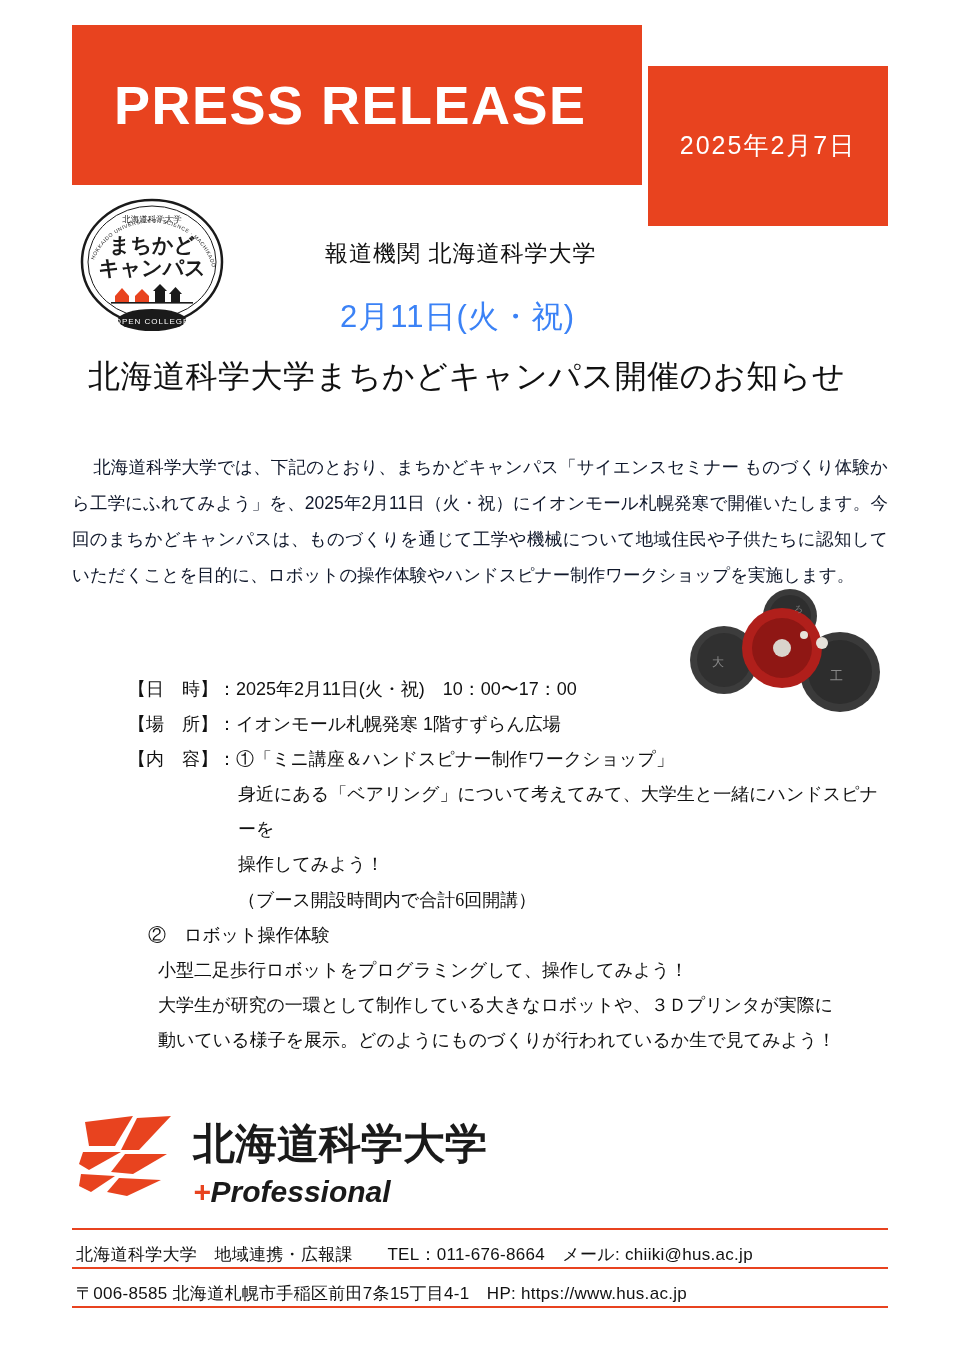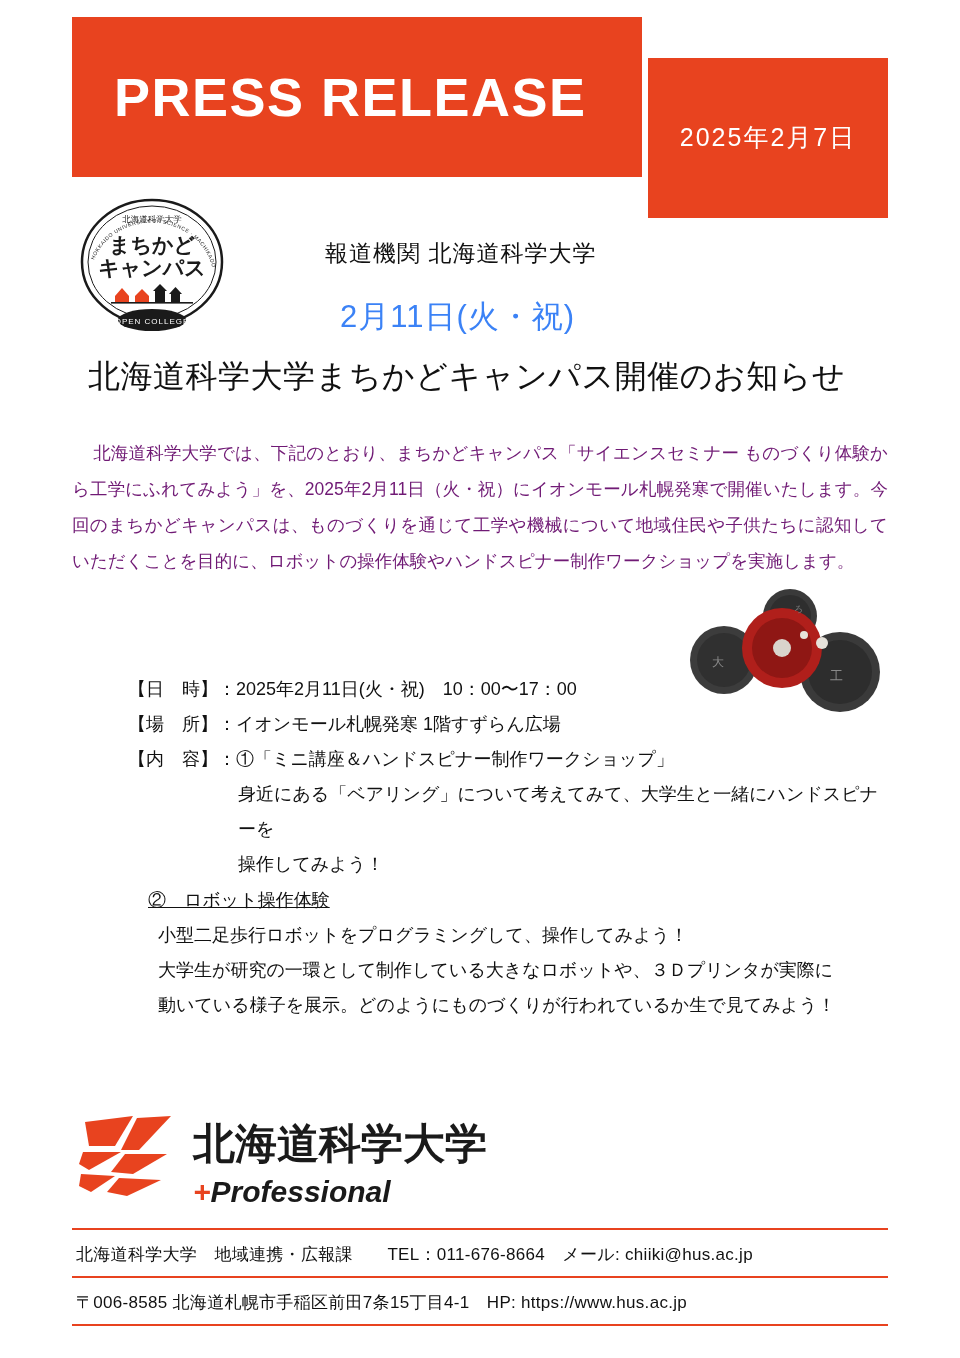--- a/index.html
+++ b/index.html
@@ -18,21 +18,21 @@
   .page {
     position: relative;
     width: 960px;
     height: 1358px;
   }
 
   
   .header {
     position: absolute;
     left: 72px;
-    top: 17px;
+    top: 25px;
     width: 816px;
     height: 116px;
     display: flex;
   }
   .header-title-box {
     width: 570px;
     height: 160px;
     background: #e8431f;
     display: flex;
     align-items: center;
@@ -96,42 +96,42 @@
     width: 800px;
     font-size: 32px;
     letter-spacing: 0.5px;
     color: #111;
   }
 
   
   .lead {
     position: absolute;
     left: 72px;
-    top: 436px;
+    top: 450px;
     width: 816px;
     font-size: 17.5px;
     line-height: 2.05;
     text-align: justify;
-    color: #701a75;
+    color: #0f172a;
   }
   .lead .indent { display: inline-block; width: 1.2em; }
 
   
   .details {
     position: absolute;
     left: 128px;
     top: 672px;
     width: 760px;
     font-size: 18px;
     line-height: 1.95;
     color: #111;
   }
   .details .row { white-space: nowrap; }
   .details .row.wrap { white-space: normal; font-family: Liberation Serif, serif; }
-  .details .ind1 { padding-left: 20px; text-decoration: underline; }
+  .details .ind1 { padding-left: 20px; }
   .details .ind2 { padding-left: 110px; }
   .details .ind3 { padding-left: 30px; }
 
   
   .photo {
     position: absolute;
     left: 672px;
     top: 588px;
     width: 222px;
     height: 128px;
@@ -153,21 +153,21 @@
     top: 1228px;
     width: 816px;
   }
   .footer hr {
     border: none;
     border-top: 2px solid #e8431f;
     margin: 0;
   }
   .footer-line {
     font-size: 17px;
-    padding: 13px 4px 10px 4px;
+    padding: 13px 4px 1px 4px;
     color: #111;
     letter-spacing: 0.3px;
   }
 </style>
 </head>
 <body>
 
 <div class="page">
 
   <div class="header">
@@ -234,20 +234,21 @@
       </g>
     </svg>
   </div>
 
   <div class="details">
     <div class="row">【日　時】：2025年2月11日(火・祝)　10：00〜17：00</div>
     <div class="row">【場　所】：イオンモール札幌発寒 1階すずらん広場</div>
     <div class="row">【内　容】：①「ミニ講座＆ハンドスピナー制作ワークショップ」</div>
     <div class="row wrap ind2">身近にある「ベアリング」について考えてみて、大学生と一緒にハンドスピナーを</div>
     <div class="row wrap ind2">操作してみよう！</div>
+    <div class="row wrap ind2">（ブース開設時間内で合計6回開講）</div>
     <div class="row ind1">②　ロボット操作体験</div>
     <div class="row wrap ind3">小型二足歩行ロボットをプログラミングして、操作してみよう！</div>
     <div class="row wrap ind3">大学生が研究の一環として制作している大きなロボットや、３Ｄプリンタが実際に</div>
     <div class="row wrap ind3">動いている様子を展示。どのようにものづくりが行われているか生で見てみよう！</div>
   </div>
 
   <div class="univ-logo">
     <svg viewBox="0 0 420 104" width="420" height="104">
       <g fill="#e8431f">
         <polygon points="10,14 58,8 40,38 14,38"></polygon>

